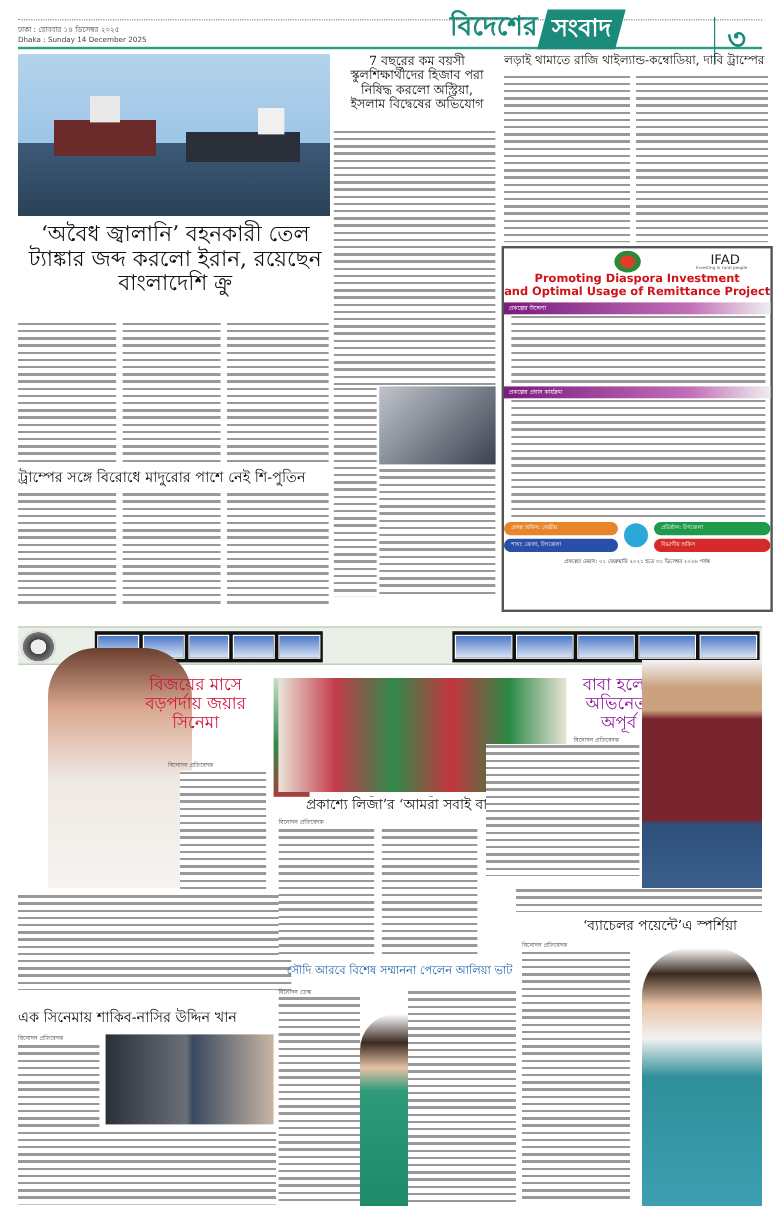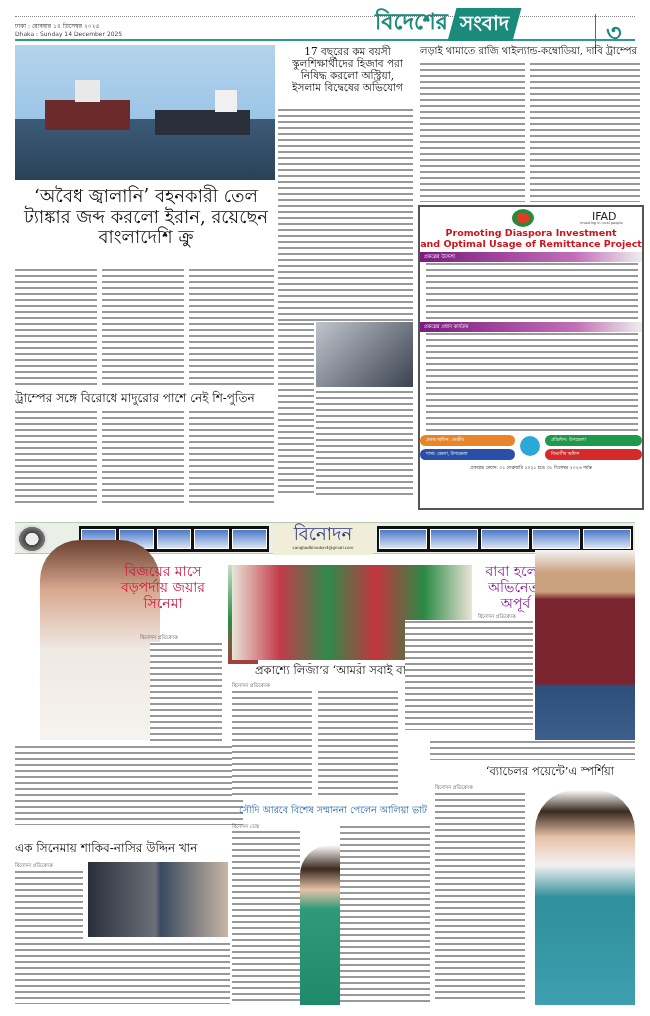--- a/index.html
+++ b/index.html
@@ -42,21 +42,21 @@
 </div>
 <div class="abs pagenum" style="left:595px;top:14px">৩</div>
 
 <div class="abs ship" style="left:15px;top:45px;width:260px;height:135px">
   <div class="abs" style="left:30px;top:55px;width:85px;height:30px;background:#6b2b2b"></div>
   <div class="abs" style="left:60px;top:35px;width:25px;height:22px;background:#e9e9e9"></div>
   <div class="abs" style="left:140px;top:65px;width:95px;height:25px;background:#2b2f3a"></div>
   <div class="abs" style="left:200px;top:45px;width:22px;height:22px;background:#f0f0f0"></div>
 </div>
 
-<div class="abs head" style="left:285px;top:45px;width:125px;font-size:10.5px">17 বছরের কম বয়সী স্কুলশিক্ষার্থীদের হিজাব পরা নিষিদ্ধ করলো অস্ট্রিয়া, ইসলাম বিদ্বেষের অভিযোগ</div>
+<div class="abs head" style="left:285px;top:45px;width:125px;font-size:10.5px">7 বছরের কম বয়সী স্কুলশিক্ষার্থীদের হিজাব পরা নিষিদ্ধ করলো অস্ট্রিয়া, ইসলাম বিদ্বেষের অভিযোগ</div>
 <div class="abs txt" style="left:278px;top:108px;width:135px;height:215px"></div>
 <div class="abs photo" style="left:316px;top:322px;width:97px;height:65px;background:linear-gradient(135deg,#c0c5cc,#3b4250)"></div>
 <div class="abs txt" style="left:278px;top:322px;width:36px;height:175px"></div>
 <div class="abs txt" style="left:316px;top:390px;width:97px;height:107px"></div>
 
 <div class="abs head" style="left:420px;top:45px;width:220px;font-size:10px;text-align:left">লড়াই থামাতে রাজি থাইল্যান্ড-কম্বোডিয়া, দাবি ট্রাম্পের</div>
 <div class="abs txt" style="left:420px;top:62px;width:105px;height:140px"></div>
 <div class="abs txt" style="left:530px;top:62px;width:110px;height:140px"></div>
 
 <div class="abs head" style="left:15px;top:186px;width:262px;font-size:18px;font-weight:normal">‘অবৈধ জ্বালানি’ বহনকারী তেল ট্যাঙ্কার জব্দ করলো ইরান, রয়েছেন বাংলাদেশি ক্রু</div>
@@ -88,24 +88,20 @@
 </div>
 
 <div class="abs" style="left:15px;top:522px;width:620px;height:32px;background:#eaf0e8;border-top:1px solid #b7c9b0;border-bottom:1px solid #b7c9b0">
   <div class="abs" style="left:2px;top:2px;width:30px;height:28px;border-radius:50%;background:radial-gradient(#eee 30%,#444 32%,#777 60%,#ddd 62%)"></div>
   <div class="abs film" style="left:64px;top:3px;width:190px;height:26px;padding:3px 2px;display:flex;gap:3px">
     <div class="frame" style="flex:1"></div>
       <div class="frame" style="flex:1"></div>
       <div class="frame" style="flex:1"></div>
       <div class="frame" style="flex:1"></div>
       <div class="frame" style="flex:1"></div>
-  </div>
-  <div class="abs" style="left:258px;top:0;width:100px;height:32px;background:#f0edd8">
-    <div style="font-family:'DejaVu Serif',serif;font-size:18px;color:#2c3a8c;text-align:center;line-height:22px">বিনোদন</div>
-    <div style="font-size:4px;color:#333;text-align:center">sangbadbinodon4@gmail.com</div>
   </div>
   <div class="abs film" style="left:362px;top:3px;width:256px;height:26px;padding:3px 2px;display:flex;gap:3px">
     <div class="frame" style="flex:1"></div>
       <div class="frame" style="flex:1"></div>
       <div class="frame" style="flex:1"></div>
       <div class="frame" style="flex:1"></div>
       <div class="frame" style="flex:1"></div>
   </div>
 </div>
 

